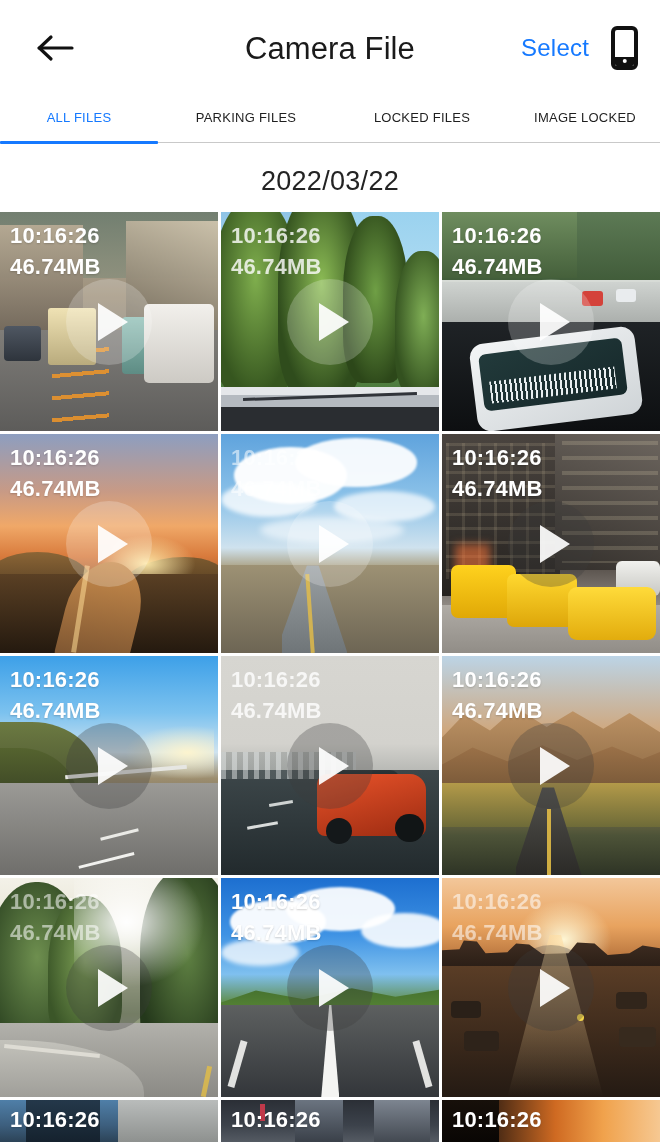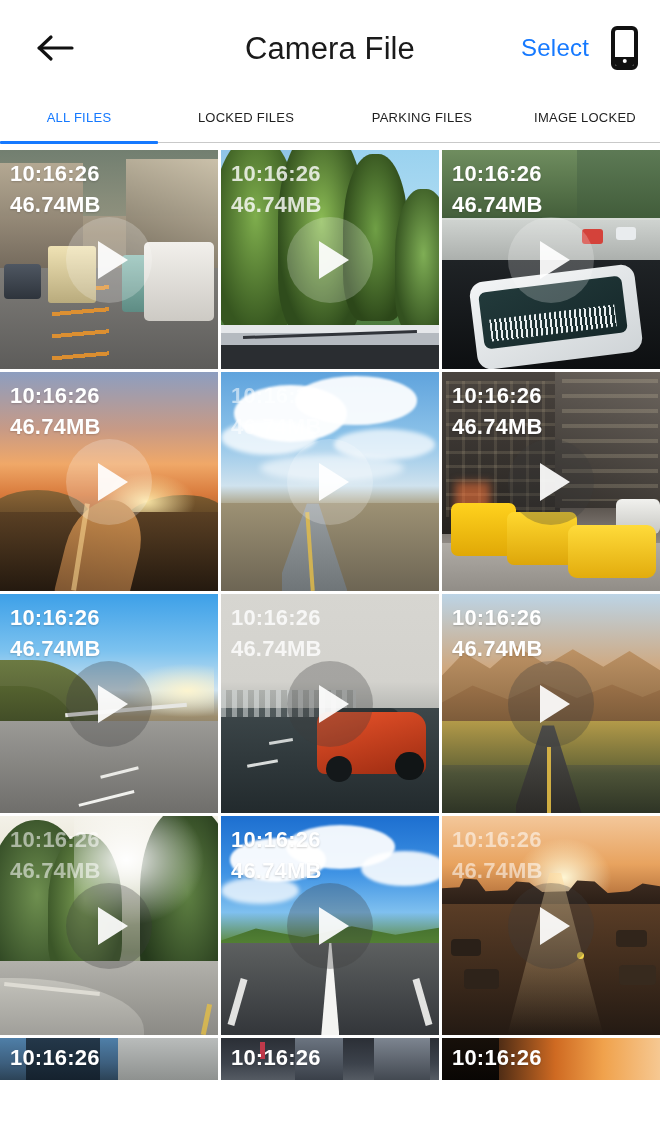--- a/index.html
+++ b/index.html
@@ -305,28 +305,31 @@
 
     <div class="header-right">
       <div class="select-btn">Select</div>
       <div class="phone-icon"></div>
     </div>
   </div>
 
   <div class="tabbar">
     <div class="tabs-row">
       <div class="tab t0">ALL FILES</div>
+      <div class="tab t2">PARKING FILES</div>
       <div class="tab t1">LOCKED FILES</div>
-      <div class="tab t2">PARKING FILES</div>
       <div class="tab t3">IMAGE LOCKED</div>
     </div>
     <div class="tab-rail"></div>
     <div class="tab-underline"></div>
   </div>
 
+  <div class="date-row">
+    <div class="date-label">2022/03/22</div>
+  </div>
 
   <div class="grid">
 
     <div class="cell">
       <div class="art a1">
         <div class="l hill"></div>
           <div class="l bldgL"></div>
           <div class="l bldgR"></div>
         <div class="l road"></div>
           <div class="l dots"></div>

